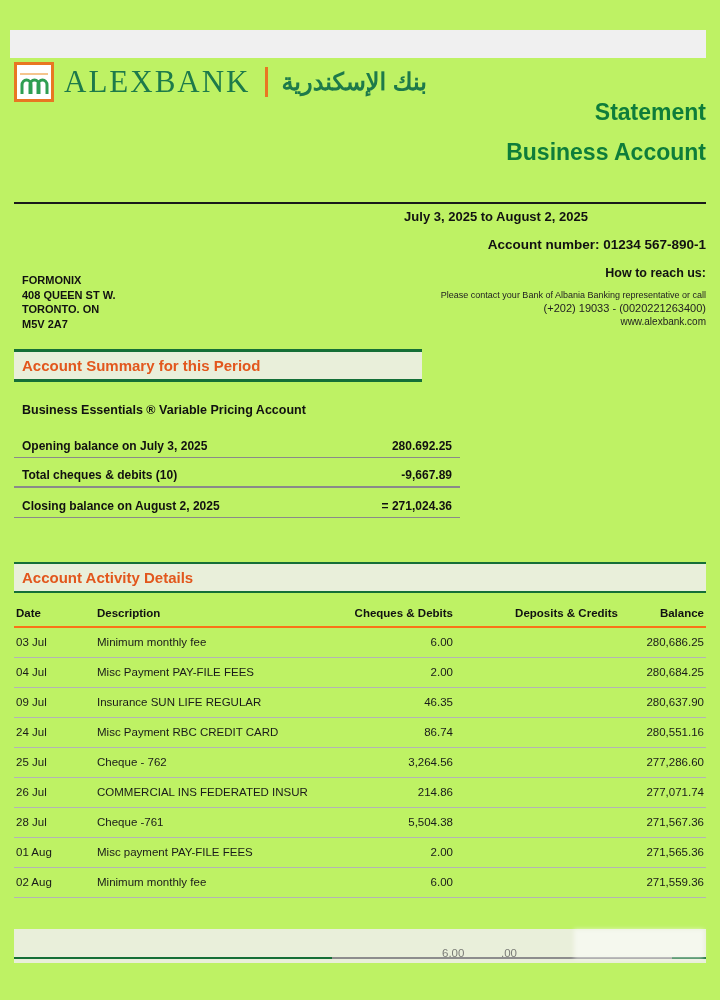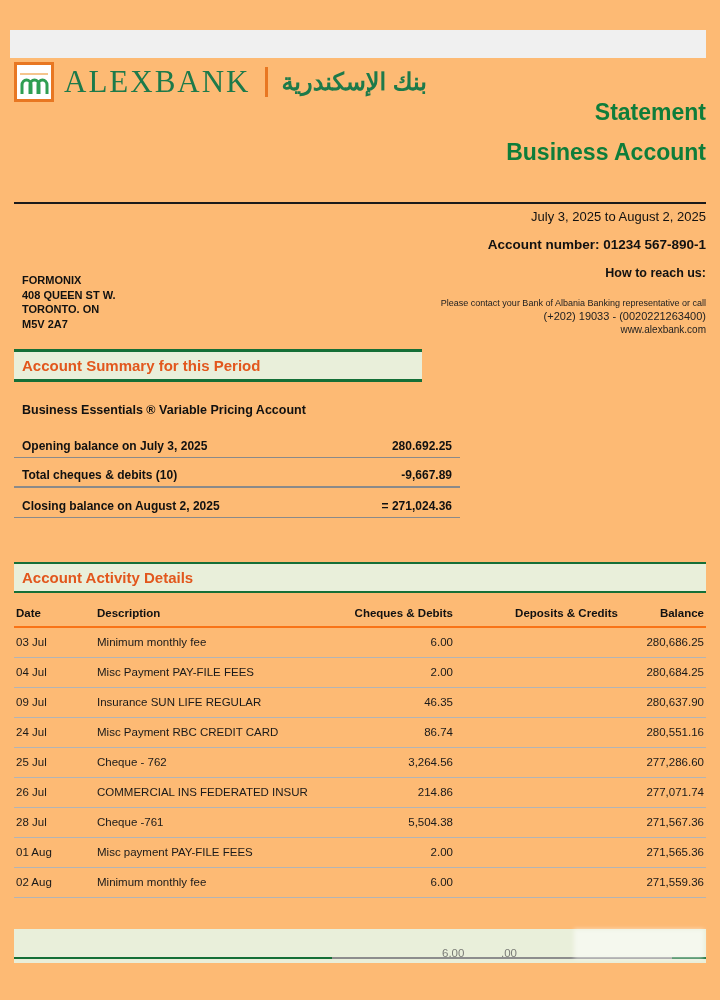--- a/index.html
+++ b/index.html
@@ -1,37 +1,37 @@
 <!DOCTYPE html>
 <html><head>
 <meta charset="utf-8">
 <style>
   * { margin:0; padding:0; box-sizing:border-box; }
   html,body { background:#fff; }
   body { width:720px; height:1000px; font-family:"Liberation Sans", sans-serif; color:#111; }
-  .page { position:relative; width:720px; height:1000px; background:#fdba74; overflow:hidden; }
+  .page { position:relative; width:720px; height:1000px; background:#bef264; overflow:hidden; }
 
   .topbar { position:absolute; left:10px; top:30px; width:696px; height:28px; background:#f0f0f0; }
 
   
   .logo-row { position:absolute; left:14px; top:62px; display:flex; align-items:center; gap:10px; }
   .logo-box { width:40px; height:40px; border:3px solid #e87722; background:#fff; display:flex; align-items:flex-end; justify-content:center; }
   .wordmark { font-family:"Liberation Serif", serif; font-size:31px; color:#1d7a4a; letter-spacing:2px; font-weight:400; }
   .logo-divider { width:3px; height:30px; background:#e87722; margin:0 4px; }
   .arabic { font-size:24px; font-weight:bold; color:#1d7a4a; direction:rtl; }
 
   .doc-title { position:absolute; right:14px; top:92px; text-align:right; color:#0e7d3a; font-weight:bold; font-size:23px; line-height:40px; }
 
   .rule-black { position:absolute; left:14px; top:202px; width:692px; height:2px; background:#1a1a1a; }
 
   .right-info { position:absolute; right:14px; top:209px; width:420px; text-align:right; }
-  .period { font-size:13px; font-weight:normal; }
+  .period { font-size:13px; font-weight:bold;text-align:center; }
   .acct-num { font-size:13.5px; font-weight:bold; margin-top:13px; }
   .reach-label { font-size:12.5px; font-weight:bold; margin-top:14px; }
-  .contact-line { font-size:9px; color:#222; margin-top:18px;text-align:right; }
+  .contact-line { font-size:9px; color:#222; margin-top:10px;text-align:right; }
   .phone-line { font-size:11px; color:#222; margin-top:2px; }
   .website-line { font-size:10px; color:#222; margin-top:2px; }
 
   .customer { position:absolute; left:22px; top:241px; font-size:11px; font-weight:bold; line-height:14.5px;margin-top:32px; }
 
   .section-banner { background:#e9efda; border-top:3px solid #156f37; border-bottom:3px solid #156f37; display:flex; align-items:center; }
   .section-banner .title { color:#e2571d; font-weight:bold; font-size:15px; padding:5px 8px; }
   .summary-banner { position:absolute; left:14px; top:349px; width:408px; }
   .activity-banner { position:absolute; left:14px; top:562px; width:692px; border-top-width:2px; border-bottom-width:2px; }
 

